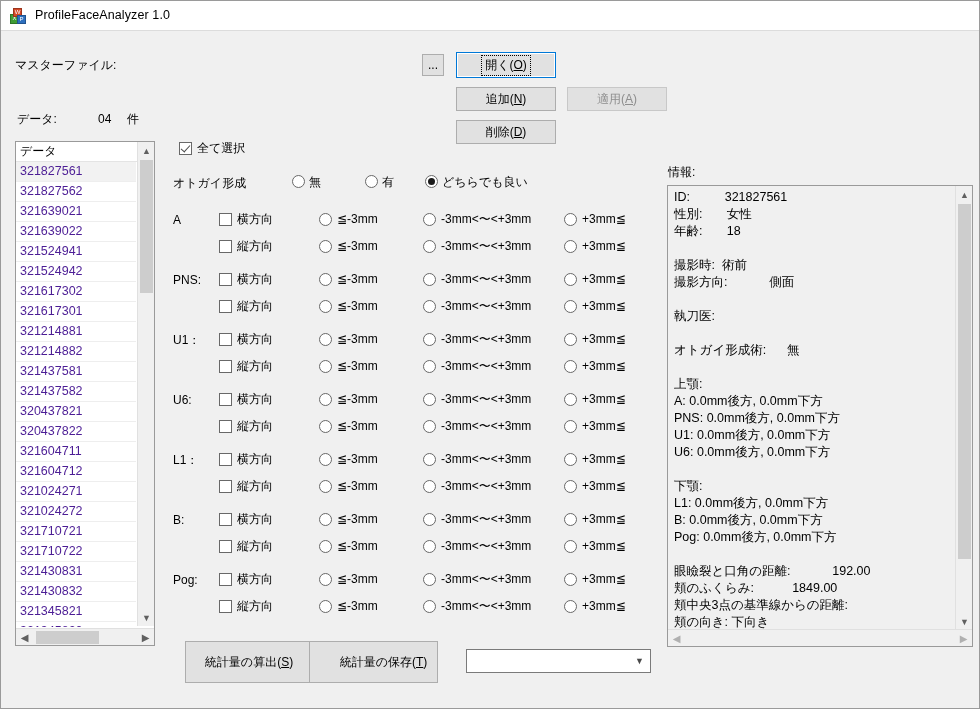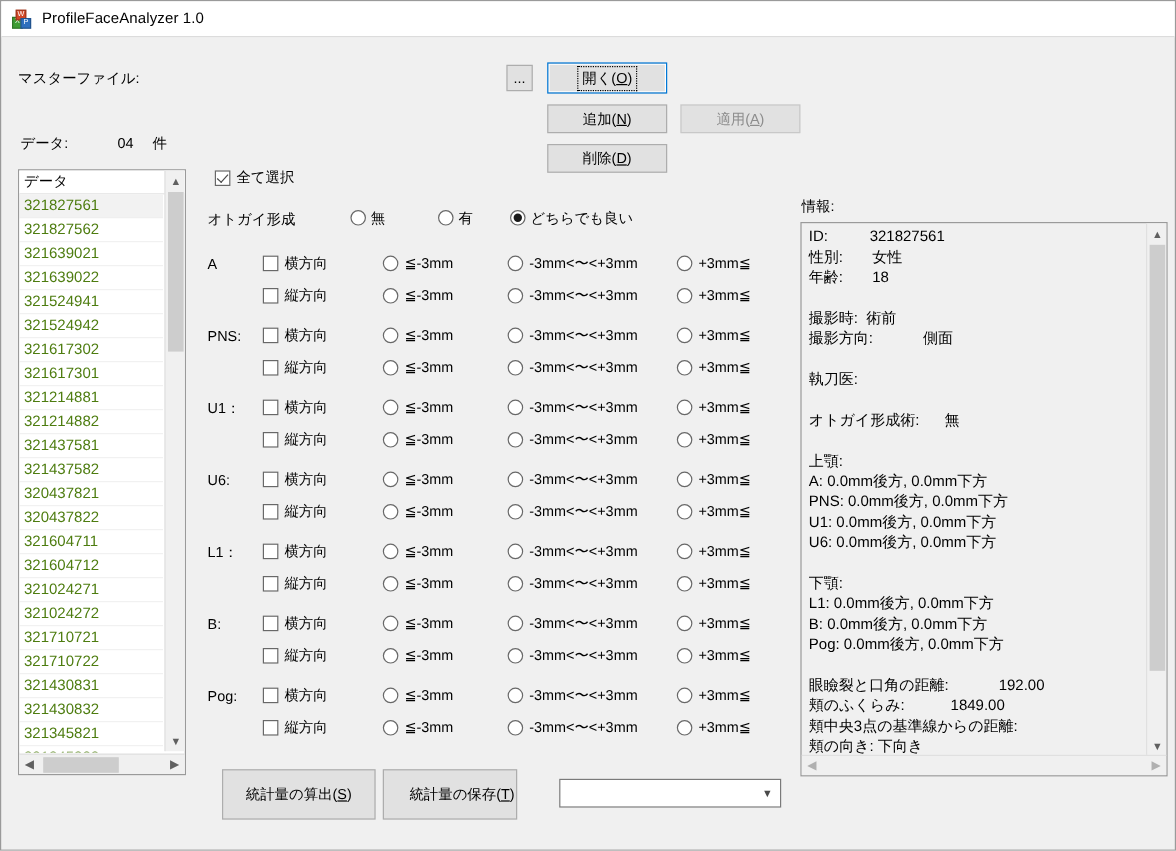--- a/index.html
+++ b/index.html
@@ -173,21 +173,21 @@
     position: absolute;
     left: 0; top: 20px;
     width: 120px; height: 465px;
     overflow: hidden;
   }
   .list-row {
     height: 20px;
     line-height: 19px;
     font-size: 12.5px;
     padding-left: 4px;
-    color: #4d7c0f;
+    color: #4c1d95;
     border-bottom: 1px solid #eeeeee;
     background: #ffffff;
     box-sizing: border-box;
     white-space: nowrap;
   }
   .list-row.sel { background: #f2f2f2; }
 
   .vscroll {
     position: absolute;
     right: 0; top: 0;
@@ -523,21 +523,21 @@
     </div>
     <div class="hscroll muted">
       <div class="arrow lt">◀</div>
       <div class="arrow rt">▶</div>
     </div>
   </div>
 
   <div class="btn" style="left:184px; top:640px; width:128px; height:42px;">
     <span class="inner"><span>統計量の算出(</span><span class="u">S</span><span>)</span></span>
   </div>
-  <div class="btn" style="left:318px; top:640px; width:112px; height:42px;padding-left:20px;">
+  <div class="btn" style="left:308px; top:640px; width:129px; height:42px;padding-left:20px;">
     <span class="inner"><span>統計量の保存(</span><span class="u">T</span><span>)</span></span>
   </div>
   <div class="combo" style="left:465px; top:648px; width:185px; height:24px;">
     <span class="val"></span>
     <span class="caret">▼</span>
   </div>
 
 </div>
 
 </body></html>

